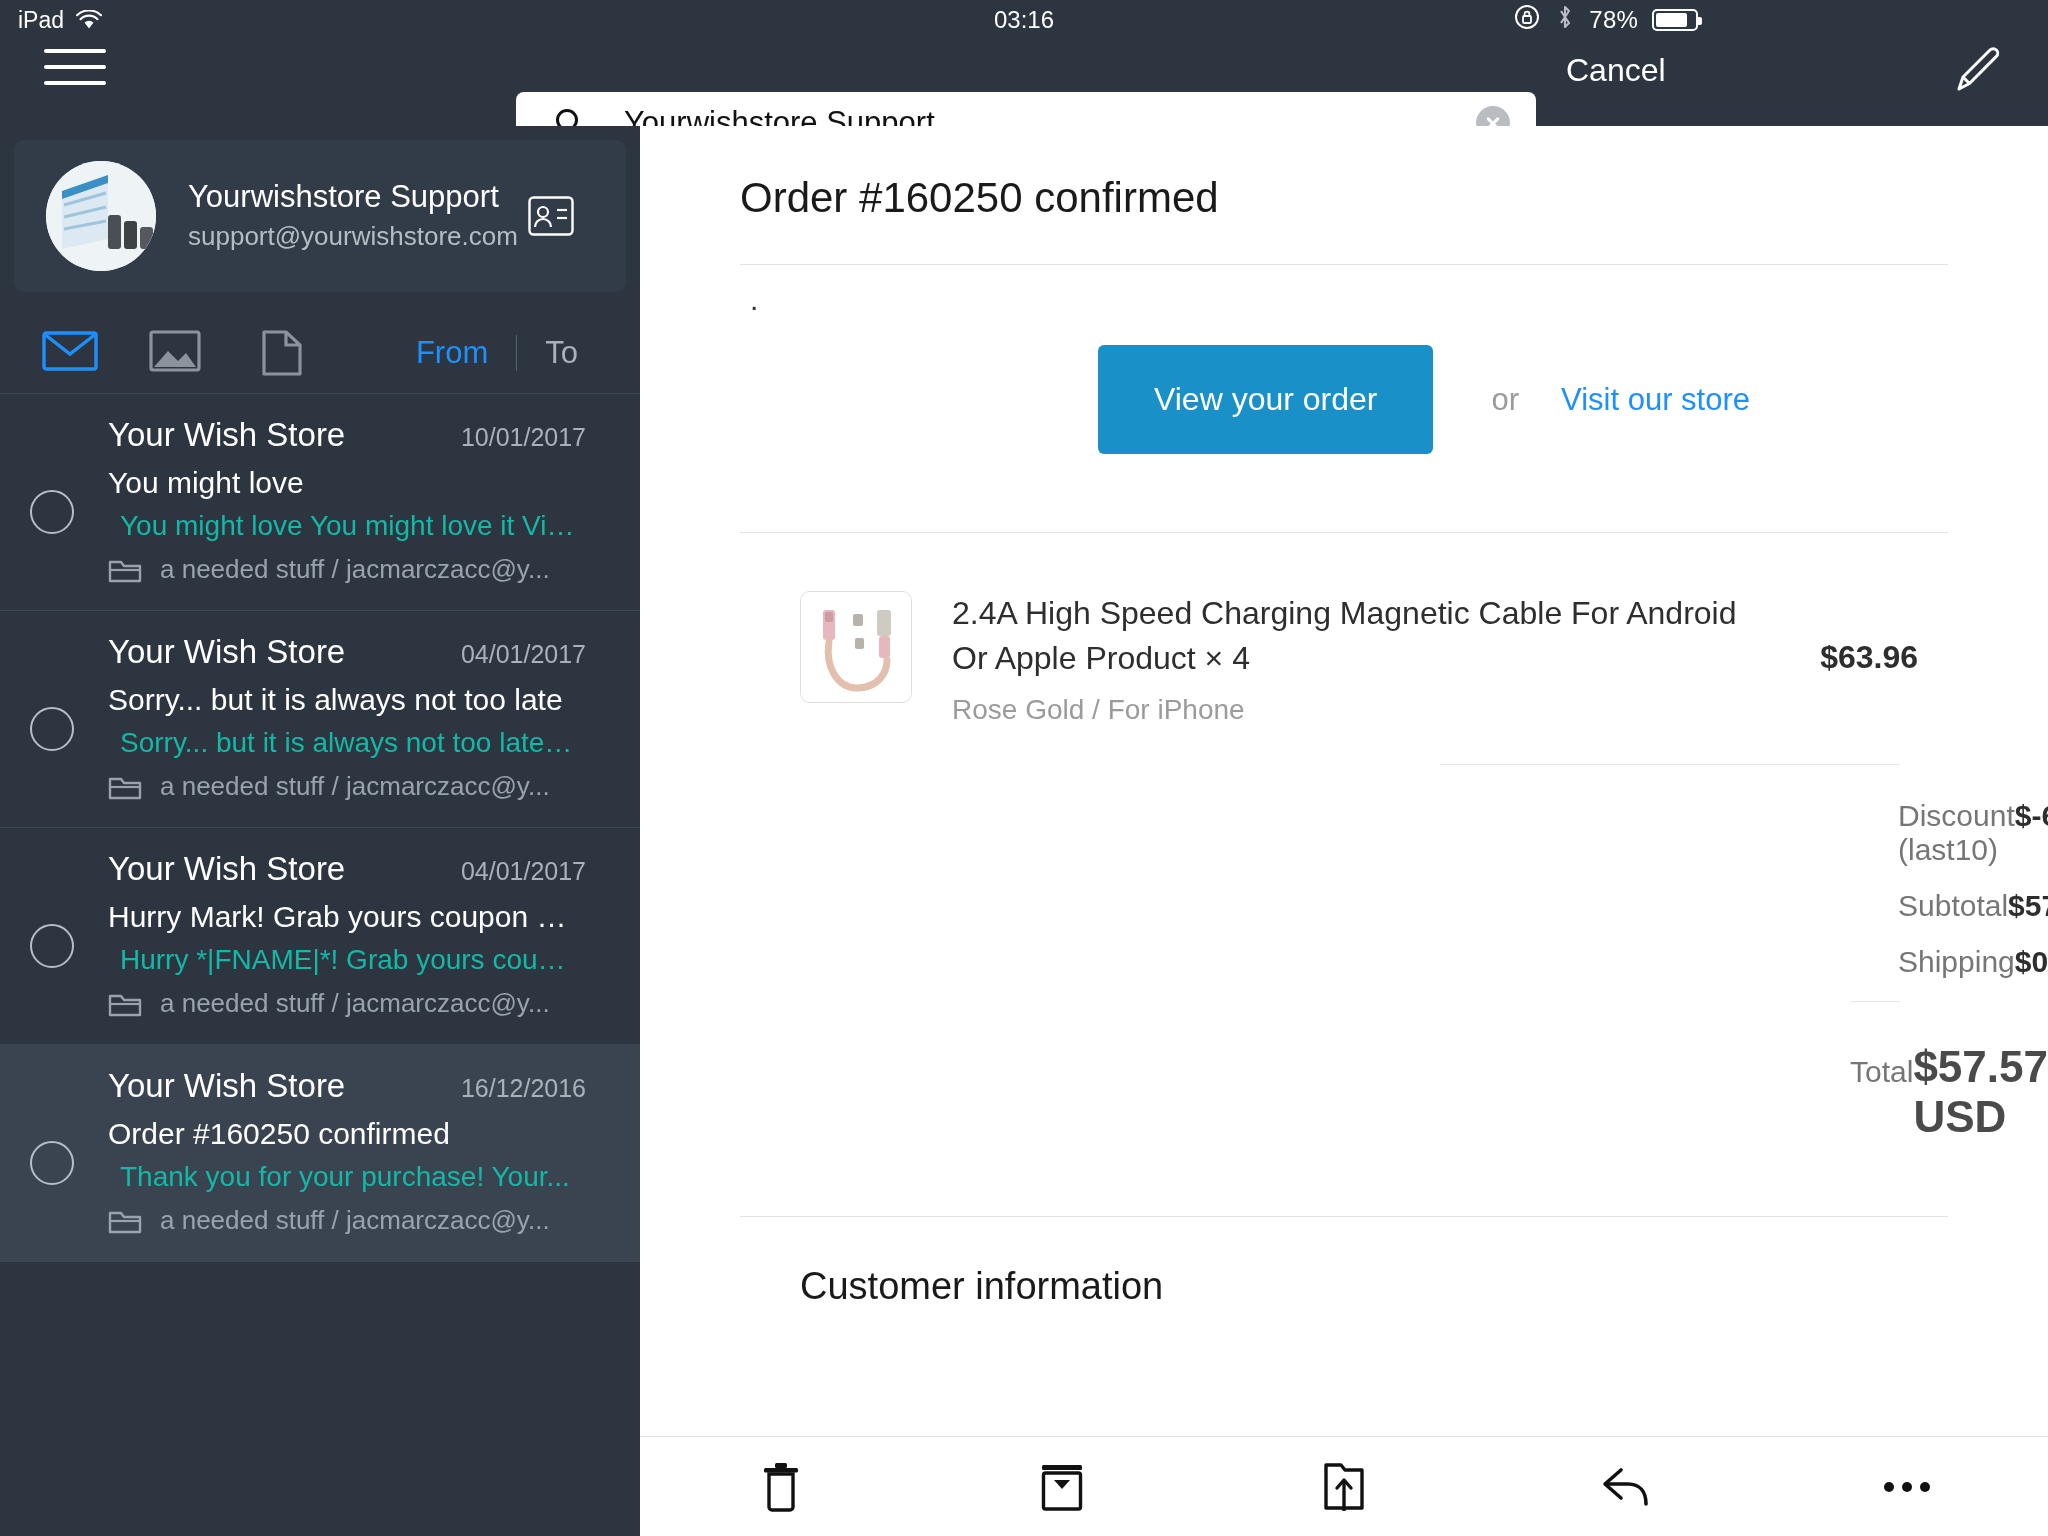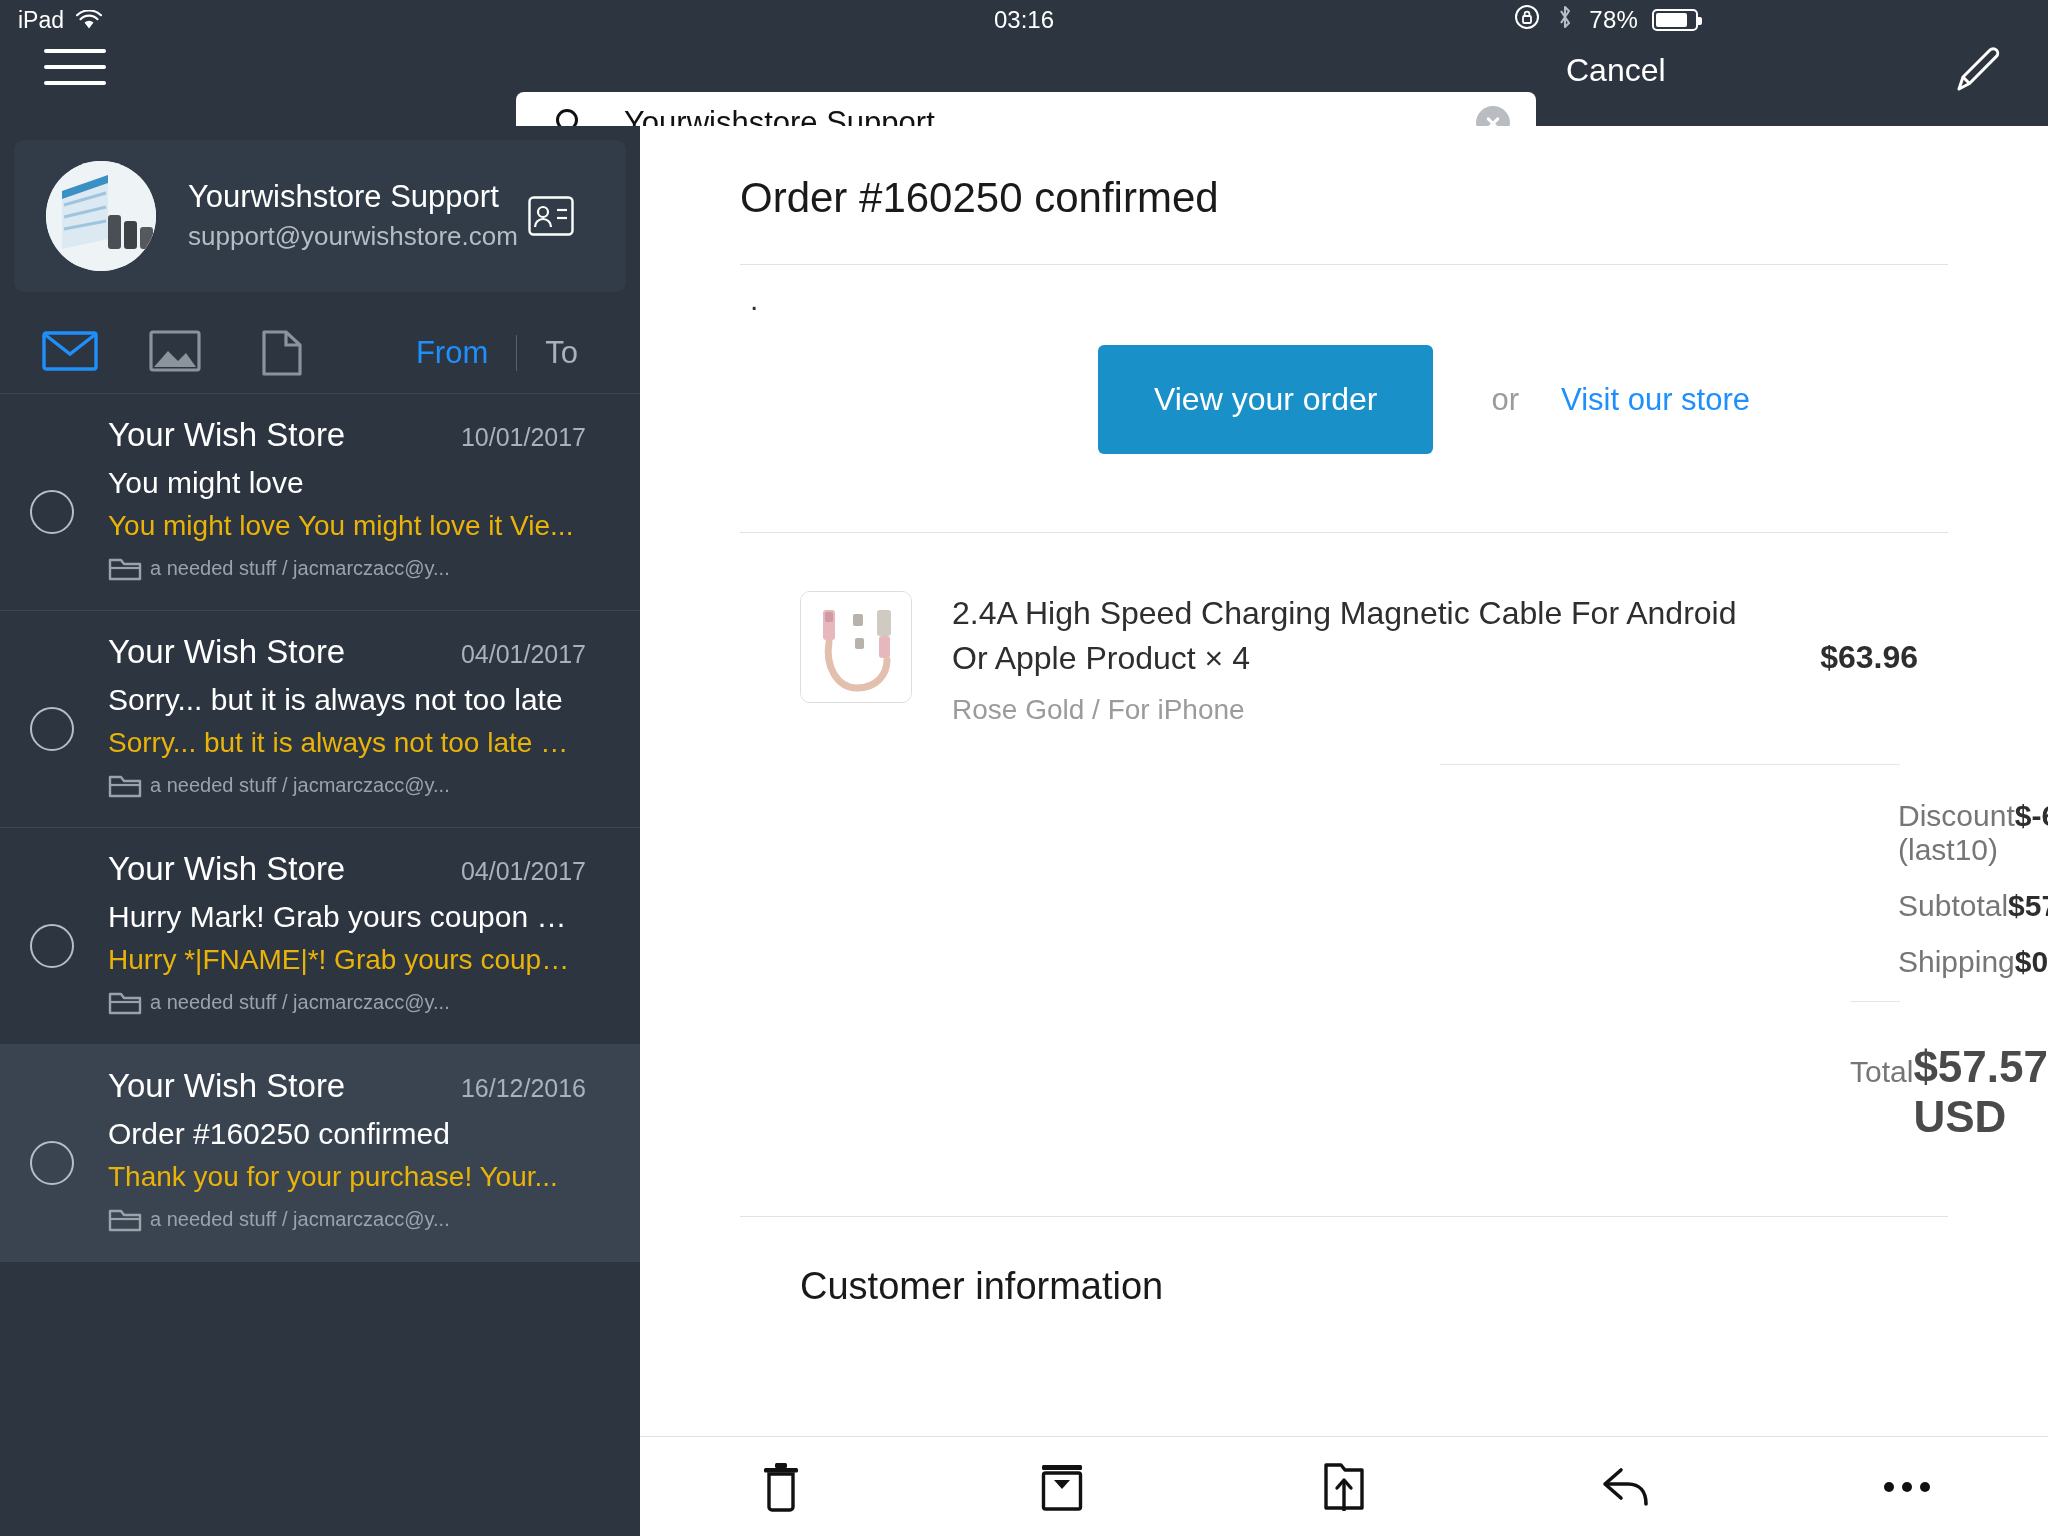--- a/index.html
+++ b/index.html
@@ -101,24 +101,24 @@
   .mail-row.selected { background:#3a4450; }
   .mail-check {
     position:absolute; left:30px; top:96px; width:44px; height:44px;
     border:2.5px solid #b8bec6; border-radius:50%;
   }
   .mail-body { margin-left:108px; margin-right:20px; }
   .mail-top { display:flex; align-items:baseline; }
   .mail-sender { color:#ffffff; font-size:33px; flex:1; white-space:nowrap; overflow:hidden;}
   .mail-date { color:#aab1ba; font-size:25px; white-space:nowrap; padding-right:34px;}
   .mail-subject { color:#ffffff; font-size:30px; margin-top:12px; white-space:nowrap; overflow:hidden; text-overflow:ellipsis; padding-right:40px;}
-  .mail-preview { color:#eab308; font-size:28px; margin-top:10px; white-space:nowrap; overflow:hidden; text-overflow:ellipsis; padding-right:40px;}
+  .mail-preview { color:#14b8a6; font-size:28px; margin-top:10px; white-space:nowrap; overflow:hidden; text-overflow:ellipsis; padding-right:40px;margin-left:12px;}
   .mail-folder { display:flex; align-items:center; margin-top:12px; }
   .folder-icon { width:34px; height:28px; flex:none; }
-  .mail-folder-text { color:#9aa3ad; font-size:20px; margin-left:8px; white-space:nowrap; overflow:hidden; text-overflow:ellipsis; padding-right:40px;}
+  .mail-folder-text { color:#9aa3ad; font-size:26px; margin-left:18px; white-space:nowrap; overflow:hidden; text-overflow:ellipsis; padding-right:40px;}
 
   
   .content {
     position:absolute; top:126px; left:640px; width:1408px; height:1310px;
     background:#ffffff; overflow:hidden;
   }
   .mail-title { font-size:42px; color:#1a1a1a; padding:48px 0 0 100px; font-weight:normal;}
   .hr-light { height:1px; background:#e2e2e2; margin:42px 100px 0 100px; }
   .dot-line { font-size:30px; color:#333; padding:18px 0 0 110px; }
   .cta-row { display:flex; align-items:center; padding:28px 0 0 160px;justify-content:center; }

